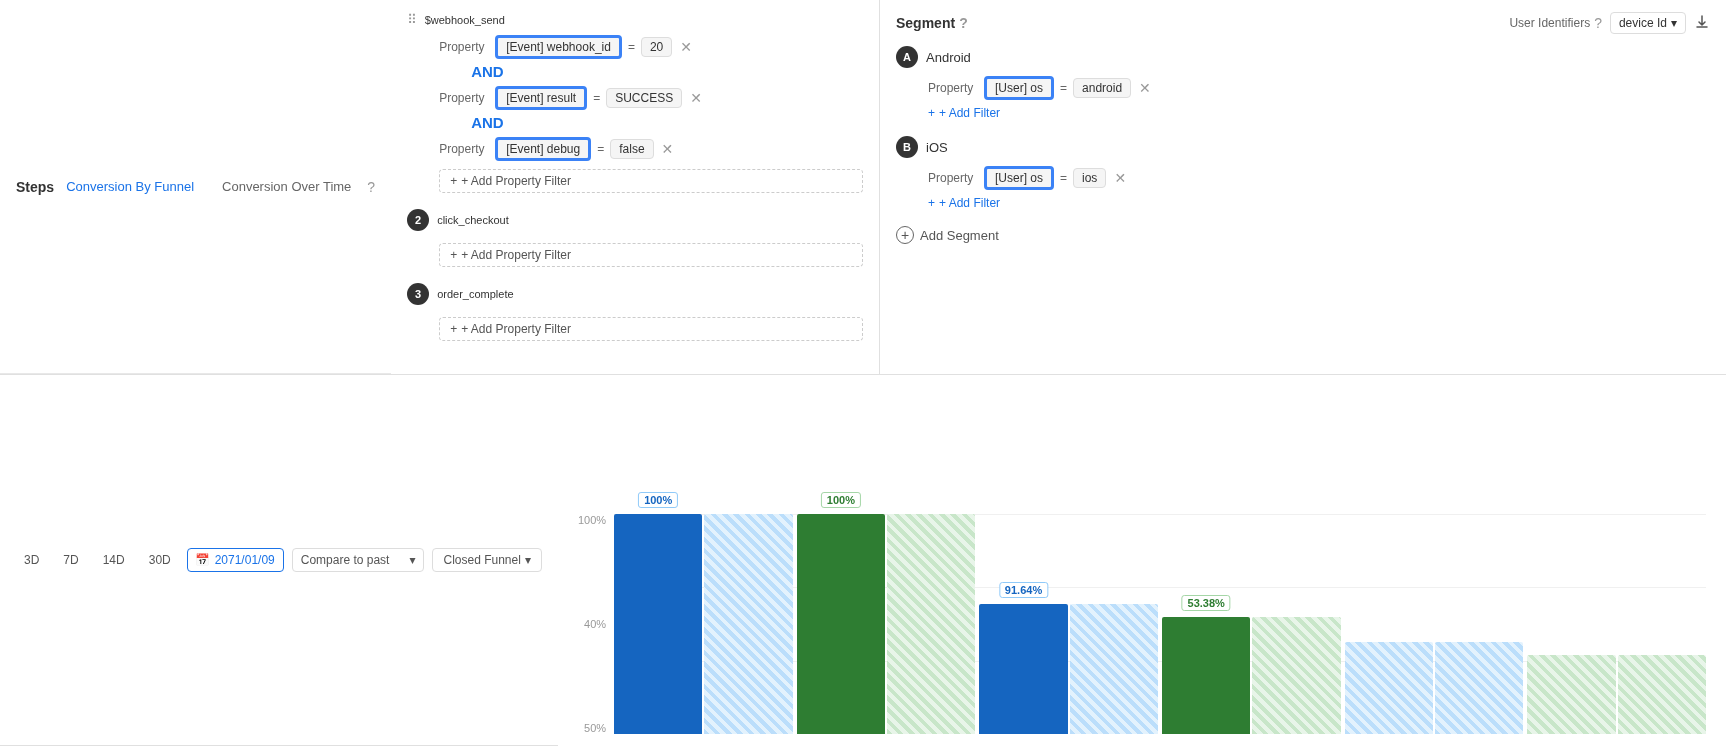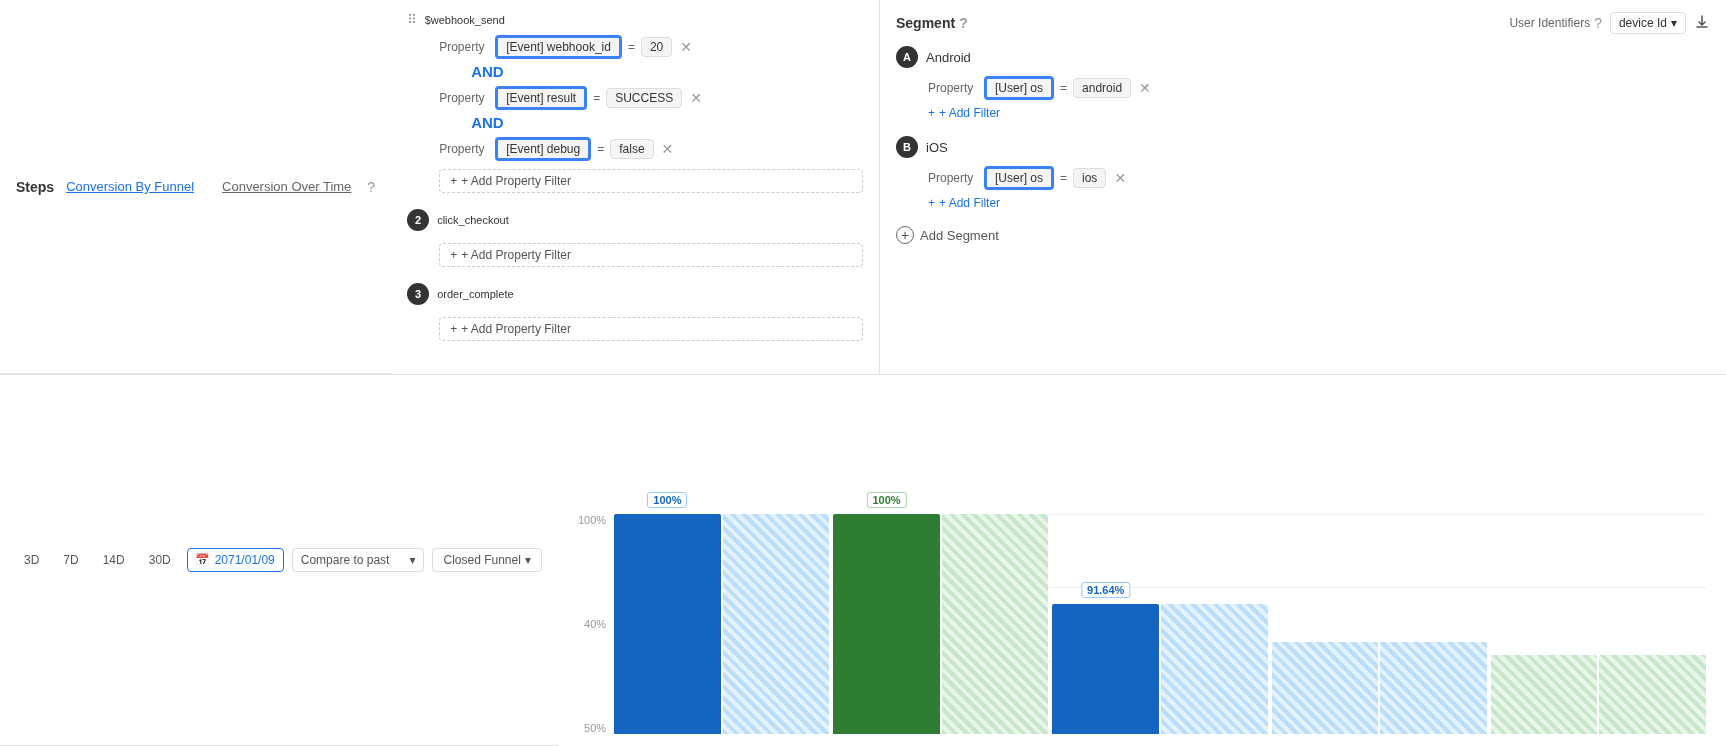--- a/index.html
+++ b/index.html
@@ -36,21 +36,20 @@
       gap: 4px;
     }
 
     .tab-btn {
       padding: 4px 12px;
       border: none;
       background: none;
       cursor: pointer;
       font-size: 13px;
       border-radius: 4px;
-      text-decoration: underline;
     }
 
     .tab-btn.active {
       color: #1a73e8;
       font-weight: 500;
     }
 
     .tab-btn:not(.active) {
       color: #666;
     }
@@ -661,20 +660,26 @@
         <div class="bar bar-green-light" style="height: 100%;"></div>
       </div>
 
       <div class="bar-group">
         <div class="bar bar-blue" style="height: 59%;">
           <div class="bar-label bar-label-blue">91.64%</div>
         </div>
         <div class="bar bar-blue-light" style="height: 59%;"></div>
       </div>
 
+      <div class="bar-group">
+        <div class="bar bar-green" style="height: 53%;">
+          <div class="bar-label bar-label-green">53.38%</div>
+        </div>
+        <div class="bar bar-green-light" style="height: 53%;"></div>
+      </div>
 
       <div class="bar-group">
         <div class="bar bar-blue-light" style="height: 42%;"></div>
         <div class="bar bar-blue-light" style="height: 42%;"></div>
       </div>
 
       <div class="bar-group">
         <div class="bar bar-green-light" style="height: 36%;"></div>
         <div class="bar bar-green-light" style="height: 36%;"></div>
       </div>

